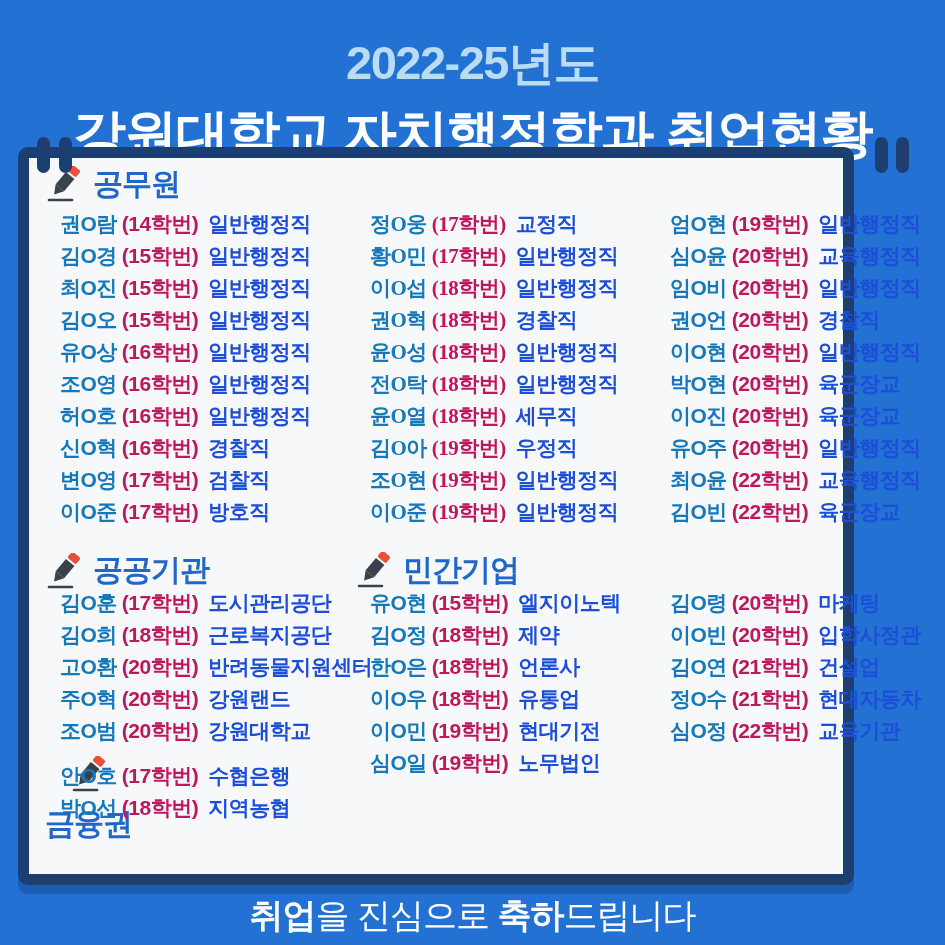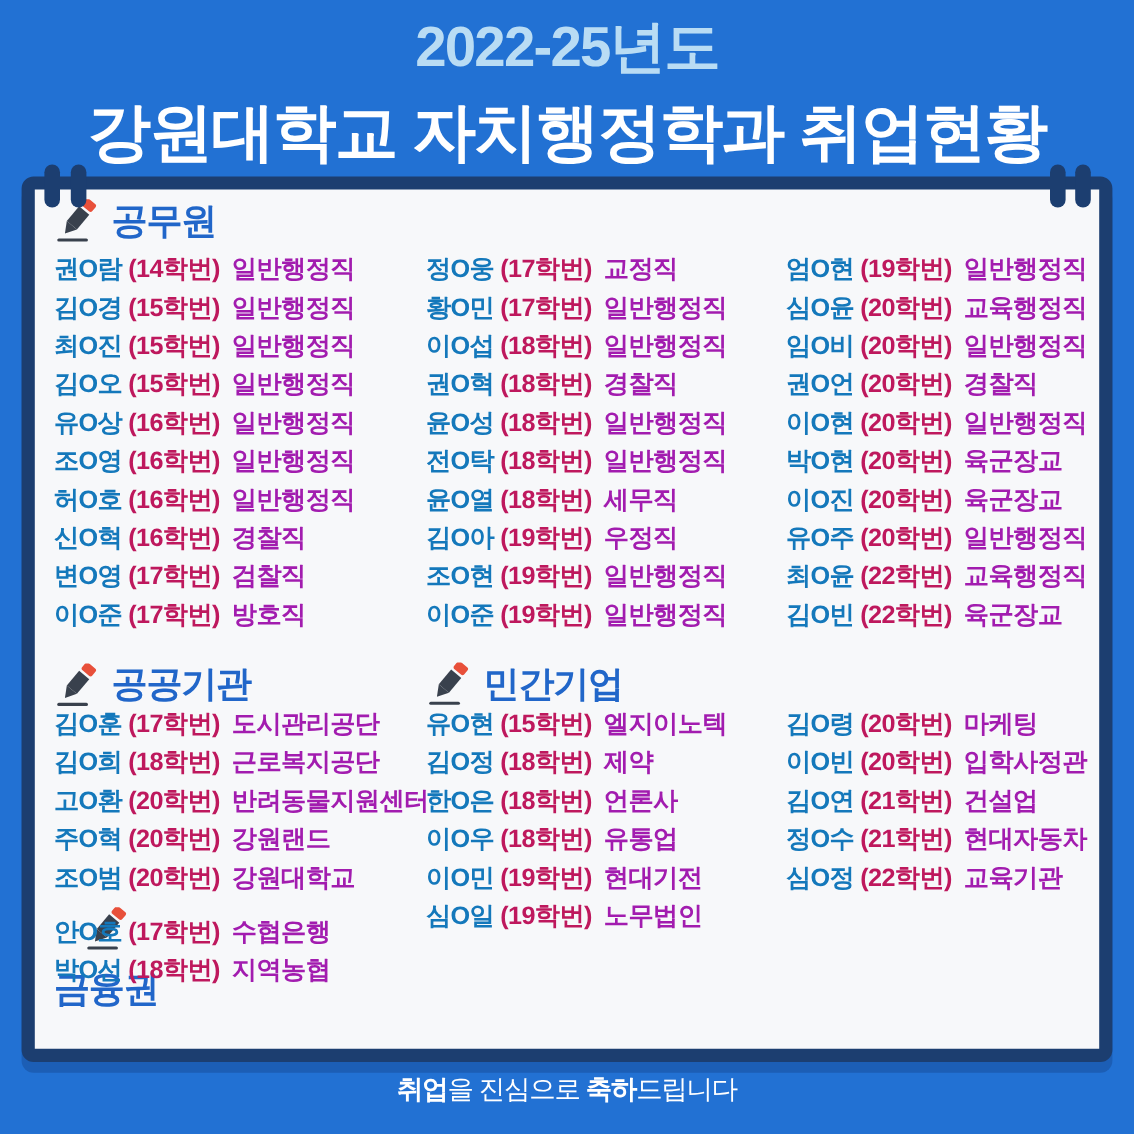--- a/index.html
+++ b/index.html
@@ -3,60 +3,60 @@
 <meta charset="utf-8">
 <style>
   html,body{margin:0;padding:0;}
   body{
     width:945px;height:945px;position:relative;overflow:hidden;
     background:#2271d3;
     font-family:"Liberation Sans", sans-serif;
   }
   
   .hdr{position:absolute;top:0;left:0;width:945px;text-align:center;}
-  .hdr .year{margin-top:8px;font-size:47px;font-weight:800;color:#b9dcf4;letter-spacing:-1.5px;}
+  .hdr .year{margin-top:32px;font-size:47px;font-weight:800;color:#b9dcf4;letter-spacing:-1.5px;}
   .hdr .title{margin-top:4px;font-size:53px;font-weight:800;color:#ffffff;letter-spacing:-1.5px;}
   
   .card{
-    position:absolute;left:18px;top:147px;width:909px;height:738px;
+    position:absolute;left:18px;top:147px;width:836px;height:738px;
     box-sizing:border-box;border:11px solid #1c3e70;border-radius:10px;
     background:#f7f8fa;box-shadow:0 9px 0 rgba(13,48,105,.28);
   }
   .ring{position:absolute;width:13px;height:36px;border-radius:7px;background:#1c3e70;z-index:5;}
   .ring.l1{left:37px;top:137px;}
   .ring.l2{left:59px;top:137px;}
   .ring.r1{left:875px;top:137px;}
   .ring.r2{left:896px;top:137px;}
   
   .section-header{
     position:absolute;display:flex;align-items:center;gap:10px;
     font-size:30px;font-weight:800;color:#2166c9;letter-spacing:-1px;white-space:nowrap;
   }
   .section-header .icon{display:inline-flex;width:38px;height:38px;}
   .rows{position:absolute;}
   .row{height:32px;display:flex;align-items:center;white-space:nowrap;
-       font-size:21px;font-weight:700;letter-spacing:-0.5px;}
+       font-size:21px;font-weight:700;letter-spacing:-0.5px;margin-left:15px;}
   .row .nm{color:#1478bb;margin-right:5px;}
   .row .ch{color:#be185d;margin-right:10px;}
-  .row .jb{color:#a21caf;}
+  .row .jb{color:#1d4ed8;}
   #sec1-hdr{left:16px;top:6px;}
   #s1c1{left:16px;top:50px;}
-  #s1c2{left:326px;top:50px;}
+  #s1c2{left:326px;top:50px;font-family:Liberation Serif, serif;}
   #s1c3{left:626px;top:50px;}
   #sec2-hdr{left:16px;top:392px;align-items:flex-end;}
   #s2c1{left:16px;top:429px;}
   #sec3-hdr{left:326px;top:392px;}
   #s3c1{left:326px;top:429px;}
   #s3c2{left:626px;top:429px;text-align:center;}
   #sec4-hdr{left:16px;top:598px;flex-direction:column;}
   #s4c1{left:16px;top:602px;}
   
   .footer{
     position:absolute;left:0;top:893px;width:945px;text-align:center;
-    font-size:22px;color:#ffffff;font-weight:500;letter-spacing:-1px;
+    font-size:34px;color:#ffffff;font-weight:500;letter-spacing:-1px;
   }
   .footer .b{font-weight:800;}
 </style>
 </head>
 <body>
 
 <div class="hdr">
   <div class="year">2022-25년도</div>
   <div class="title">강원대학교 자치행정학과 취업현황</div>
 </div>

